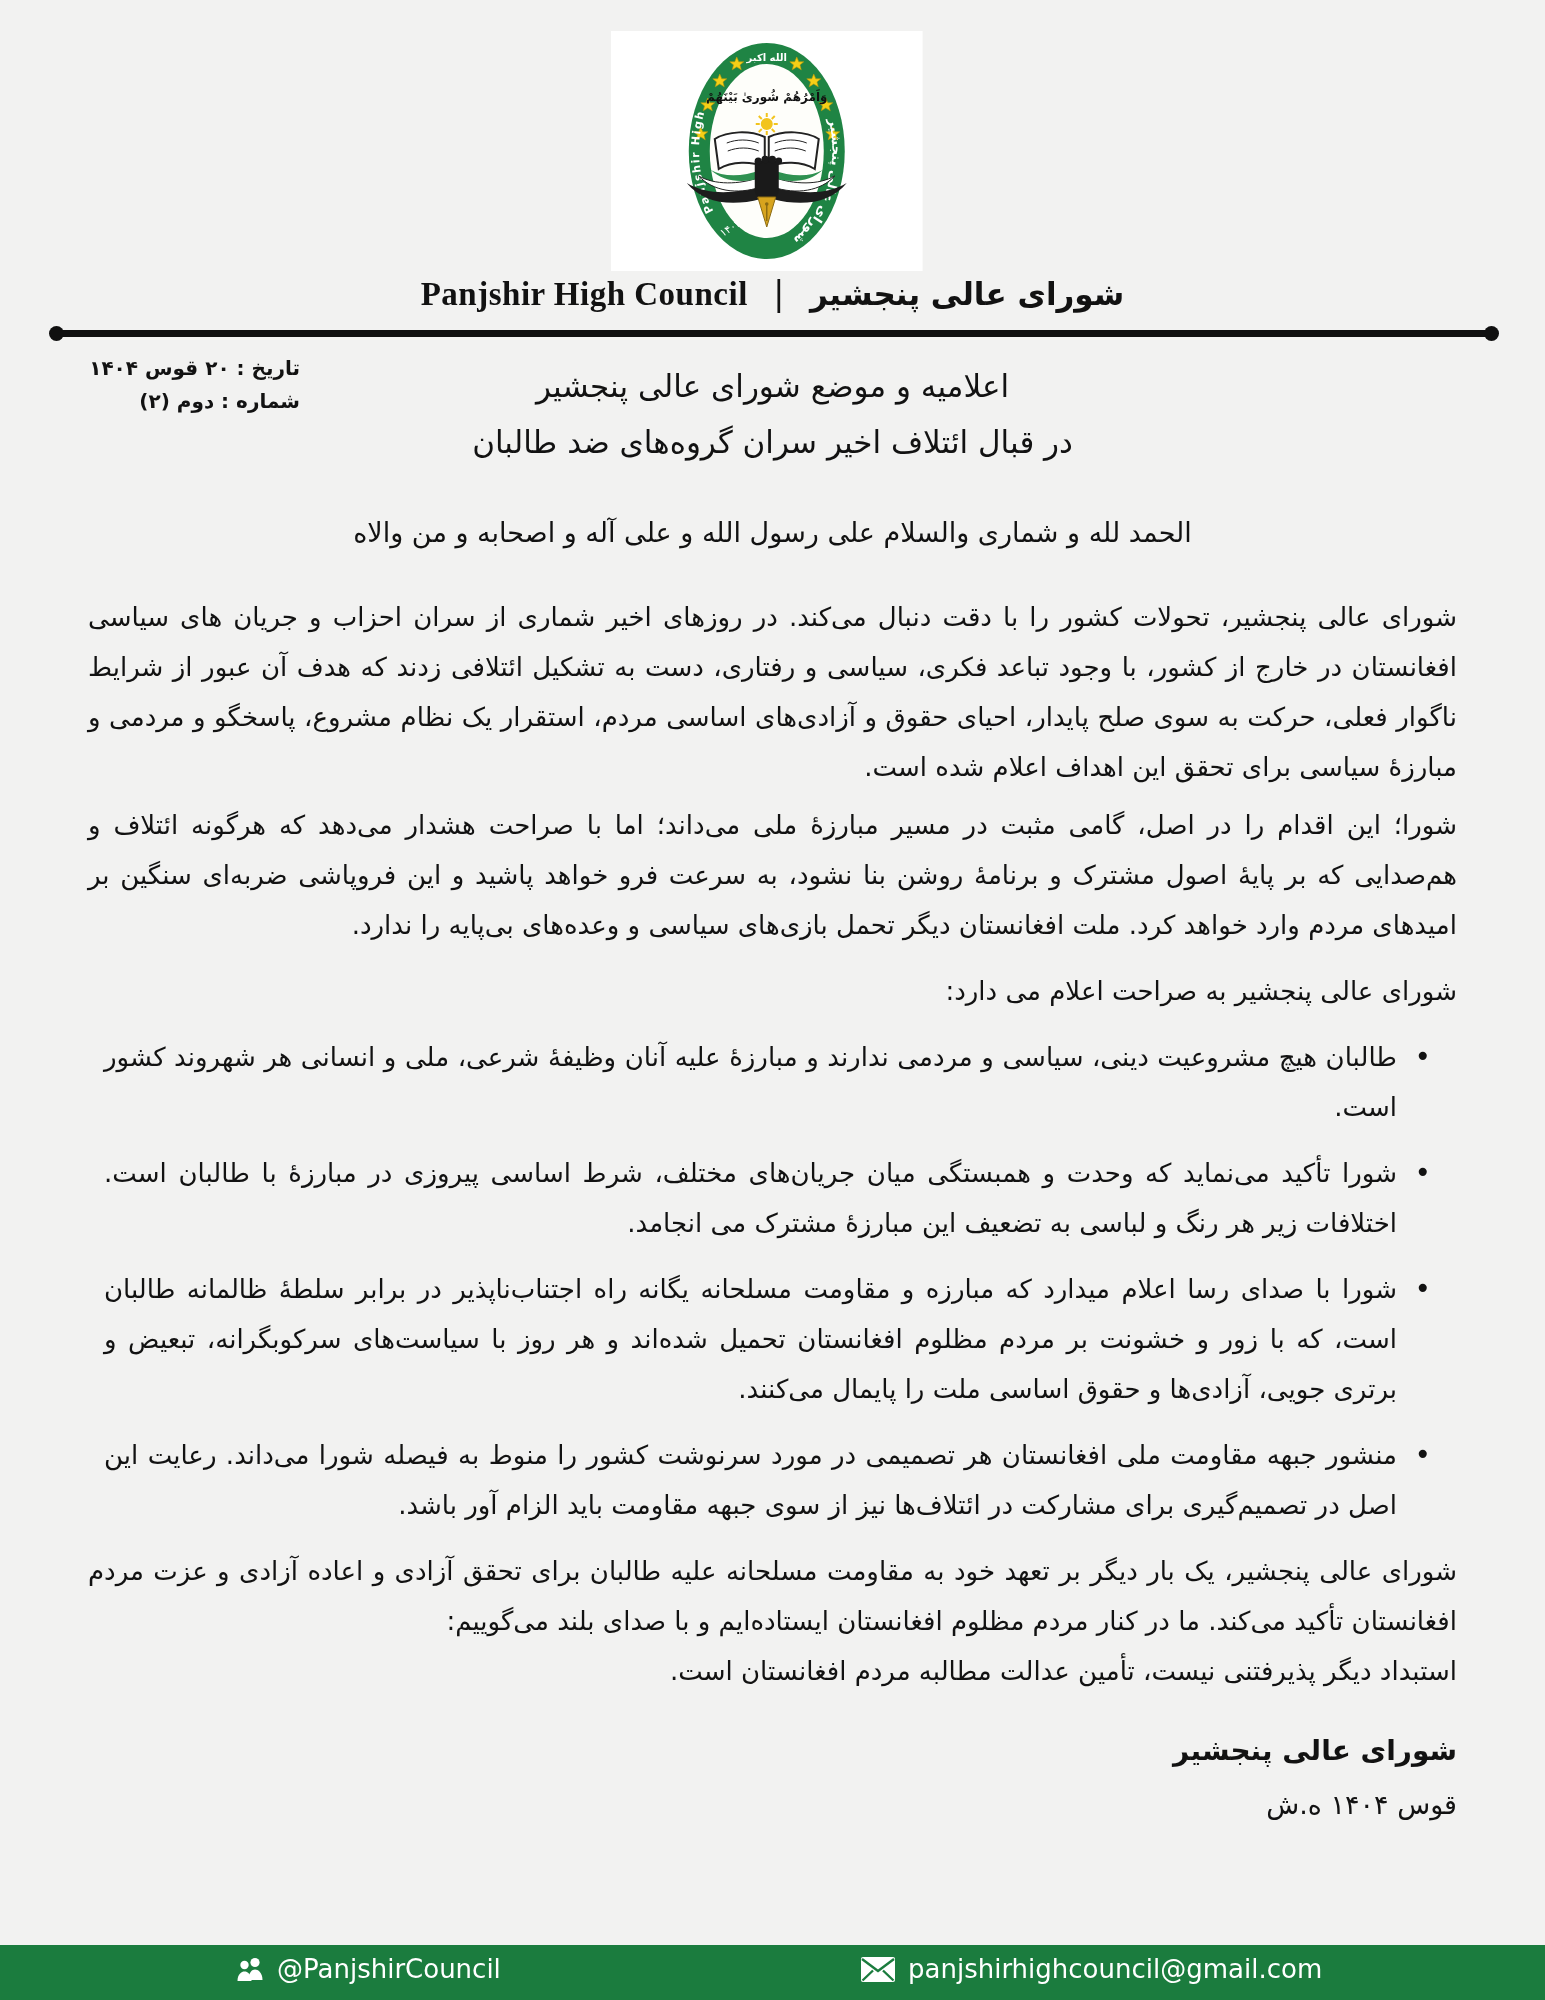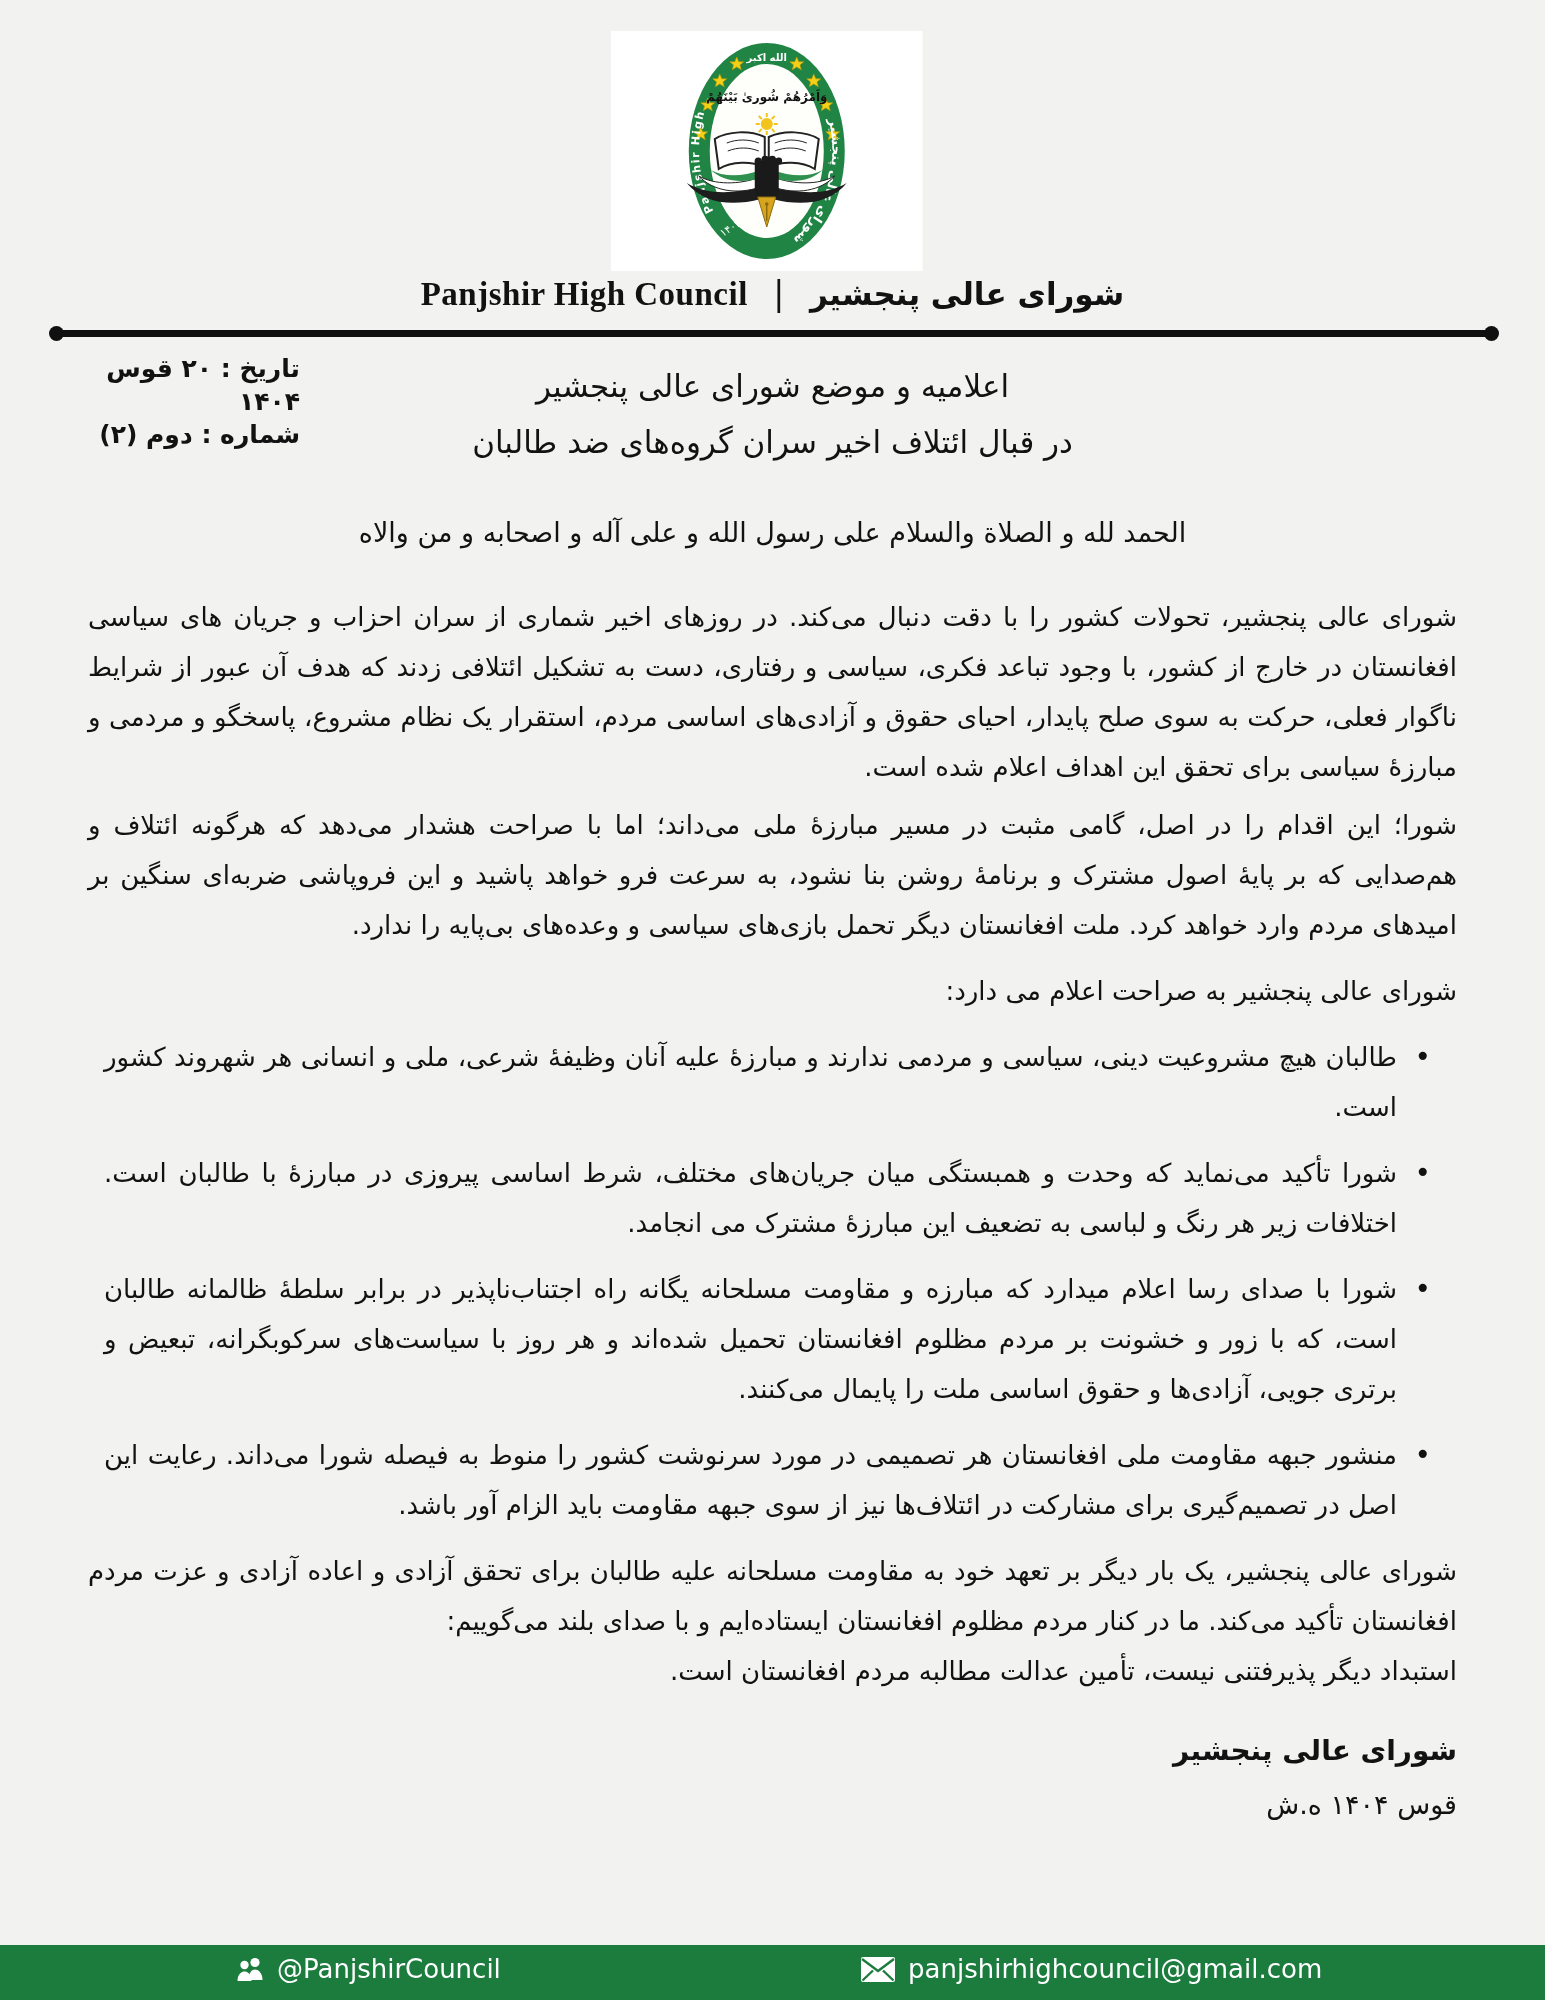--- a/index.html
+++ b/index.html
@@ -29,21 +29,21 @@
   .divider::before, .divider::after {
     content:""; position:absolute; top:-4px; width:15px; height:15px;
     background:#101010; border-radius:50%;
   }
   .divider::before { left:-6px; }
   .divider::after { right:-6px; }
 
   
   .meta {
     position:absolute; top:352px; left:60px; width:240px;
-    direction:rtl; text-align:right; font-size:25px; font-weight:bold; line-height:33px;
+    direction:rtl; text-align:right; font-size:20px; font-weight:bold; line-height:33px;
   }
 
   
   .doc {
     position:absolute; top:358px; left:88px; right:88px;
     direction:rtl; font-size:26px; line-height:50px; text-align:justify;
   }
   .doc-title { text-align:center; font-weight:normal; font-size:31px; line-height:56px; margin:0 0 0 0; }
   .opening  { text-align:center; font-size:27px; margin-top:38px; }
   .paras p  { margin:0 0 8px 0; }
@@ -164,21 +164,21 @@
     <div>شماره : دوم (۲)</div>
   </div>
 
   <div class="doc">
 
     <div class="doc-title">
       <div>اعلامیه و موضع شورای عالی پنجشیر</div>
       <div>در قبال ائتلاف اخیر سران گروه‌های ضد طالبان</div>
     </div>
 
-    <div class="opening">الحمد لله و الصلاة والسلام علی رسول الله و علی آله و اصحابه و من والاه</div>
+    <div class="opening">الحمد لله و شماری والسلام علی رسول الله و علی آله و اصحابه و من والاه</div>
 
     <div class="paras">
       <p>شورای عالی پنجشیر، تحولات کشور را با دقت دنبال می‌کند. در روزهای اخیر شماری از سران احزاب و جریان های سیاسی افغانستان در خارج از کشور، با وجود تباعد فکری، سیاسی و رفتاری، دست به تشکیل ائتلافی زدند که هدف آن عبور از شرایط ناگوار فعلی، حرکت به سوی صلح پایدار، احیای حقوق و آزادی‌های اساسی مردم، استقرار یک نظام مشروع، پاسخگو و مردمی و مبارزهٔ سیاسی برای تحقق این اهداف اعلام شده است.</p>
       <p>شورا؛ این اقدام را در اصل، گامی مثبت در مسیر مبارزهٔ ملی می‌داند؛ اما با صراحت هشدار می‌دهد که هرگونه ائتلاف و هم‌صدایی که بر پایهٔ اصول مشترک و برنامهٔ روشن بنا نشود، به سرعت فرو خواهد پاشید و این فروپاشی ضربه‌ای سنگین بر امیدهای مردم وارد خواهد کرد. ملت افغانستان دیگر تحمل بازی‌های سیاسی و وعده‌های بی‌پایه را ندارد.</p>
     </div>
 
     <div class="declare">شورای عالی پنجشیر به صراحت اعلام می دارد:</div>
 
     <ul class="points">
       <li>طالبان هیچ مشروعیت دینی، سیاسی و مردمی ندارند و مبارزهٔ علیه آنان وظیفهٔ شرعی، ملی و انسانی هر شهروند کشور است.</li>

